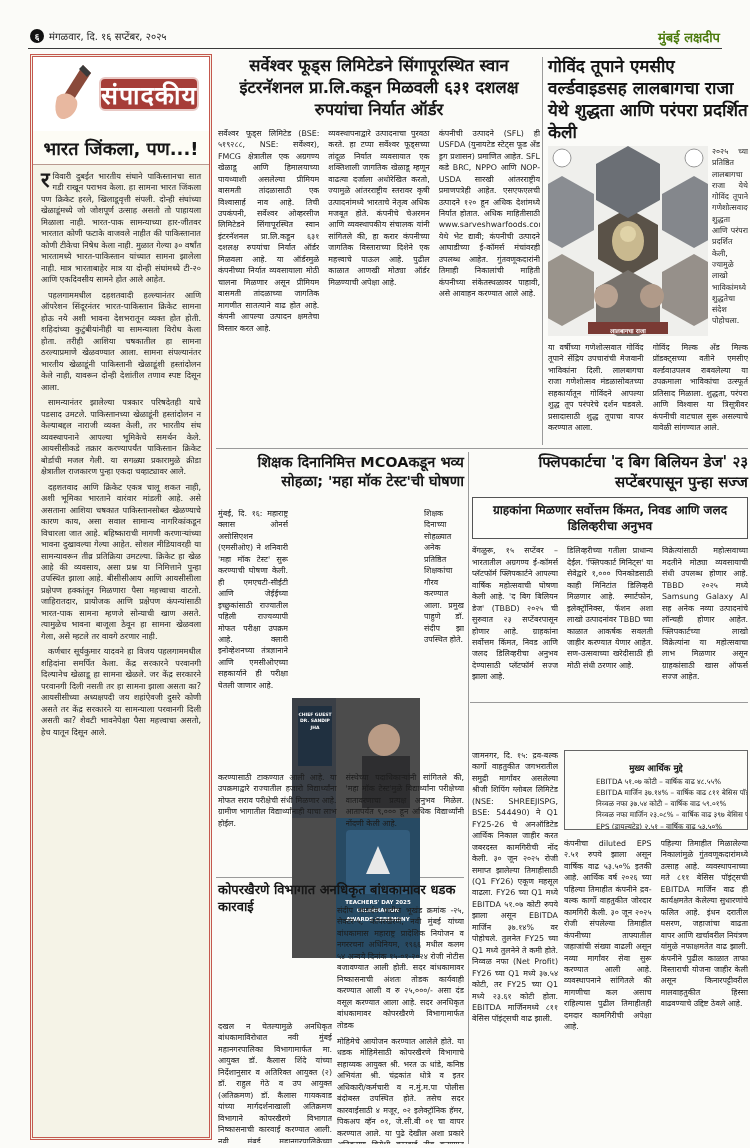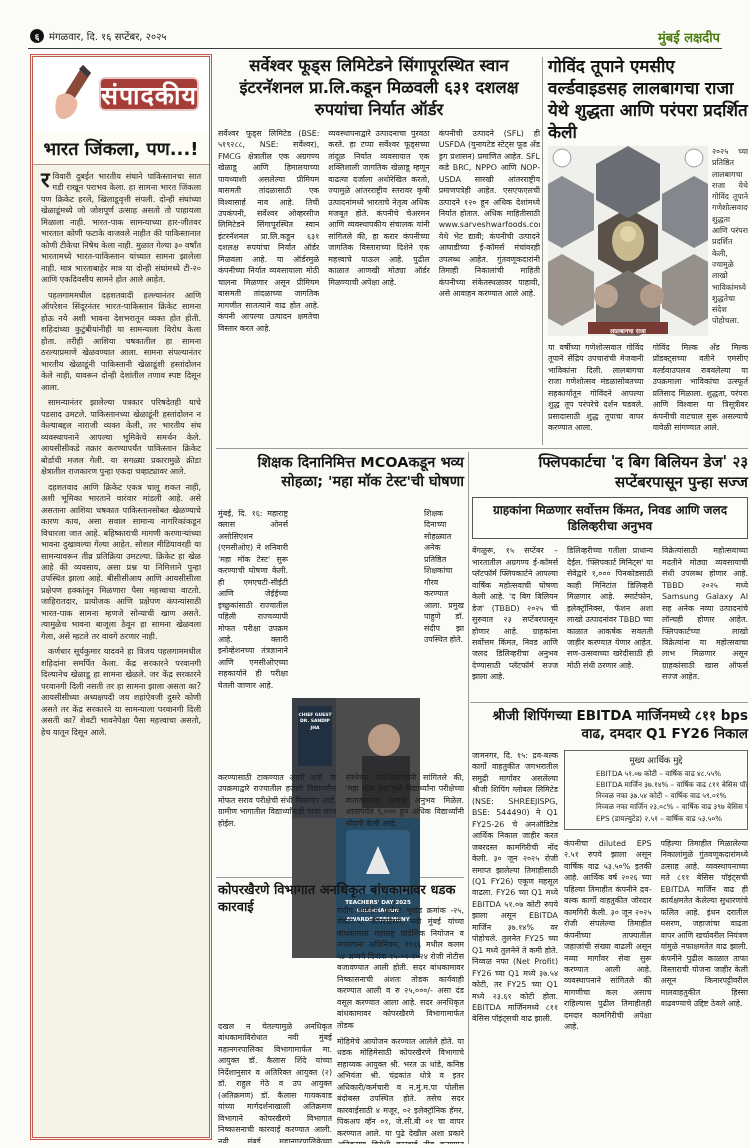--- a/index.html
+++ b/index.html
@@ -39,21 +39,21 @@
 
   
   .photo { background:#777; position:relative; overflow:hidden; }
   .ph-label { position:absolute; color:#fff; font-weight:bold; text-align:center; }
 
   
   .subhead-box { border:1.2px solid #555; margin-top:5px; padding:4px 6px; font-size:12px; font-weight:bold; text-align:center; line-height:1.35; background:#fdfdfa; }
 
   
   .finbox { position:absolute; left:564px; top:750px; width:184px; height:80px; border:1.2px solid #666; background:#fcfcf8; padding:3px 6px; overflow:hidden; }
-  .finbox .fb-title { text-align:center; font-weight:normal; font-size:8.6px; margin-bottom:2px; }
+  .finbox .fb-title { text-align:center; font-weight:bold; font-size:8.6px; margin-bottom:2px;margin-top:8px; }
   .finbox .fb-line { font-size:7.2px; line-height:1.55; white-space:nowrap;padding-left:25px; }
 </style>
 </head>
 <body>
 
 <div class="page">
 
   <div class="hdr-left">
     <div class="pg-badge">६</div>
     <div class="hdr-date">मंगळवार, दि. १६ सप्टेंबर, २०२५</div>
@@ -166,23 +166,20 @@
   <div class="abs" style="left:472px; top:453px; width:276px; height:246px;">
     <div class="headline-md" style="font-size:15px;">फ्लिपकार्टचा 'द बिग बिलियन डेज' २३ सप्टेंबरपासून पुन्हा सज्ज</div>
     <div class="subhead-box">ग्राहकांना मिळणार सर्वोत्तम किंमत, निवड आणि जलद डिलिव्हरीचा अनुभव</div>
     <div class="colflex" style="margin-top:6px; height:136px; overflow:hidden;">
       <div class="bodytxt">बेंगळुरू, १५ सप्टेंबर – भारतातील अग्रगण्य ई-कॉमर्स प्लॅटफॉर्म फ्लिपकार्टने आपल्या वार्षिक महोत्सवाची घोषणा केली आहे. 'द बिग बिलियन डेज' (TBBD) २०२५ ची सुरुवात २३ सप्टेंबरपासून होणार आहे. ग्राहकांना सर्वोत्तम किंमत, निवड आणि जलद डिलिव्हरीचा अनुभव देण्यासाठी प्लॅटफॉर्म सज्ज झाला आहे.</div>
       <div class="bodytxt">डिलिव्हरीच्या गतीला प्राधान्य देईल. 'फ्लिपकार्ट मिनिट्स' या सेवेद्वारे १,००० पिनकोडसाठी काही मिनिटांत डिलिव्हरी मिळणार आहे. स्मार्टफोन, इलेक्ट्रॉनिक्स, फॅशन अशा लाखो उत्पादनांवर TBBD च्या काळात आकर्षक सवलती जाहीर करण्यात येणार आहेत. सण-उत्सवाच्या खरेदीसाठी ही मोठी संधी ठरणार आहे.</div>
       <div class="bodytxt">विक्रेत्यांसाठी महोत्सवाच्या मदतीने मोठ्या व्यवसायाची संधी उपलब्ध होणार आहे. TBBD २०२५ मध्ये Samsung Galaxy AI सह अनेक नव्या उत्पादनांचे लॉन्चही होणार आहेत. फ्लिपकार्टच्या लाखो विक्रेत्यांना या महोत्सवाचा लाभ मिळणार असून ग्राहकांसाठी खास ऑफर्स सज्ज आहेत.</div>
     </div>
   </div>
 
-  <div class="abs" style="left:472px; top:707px; width:276px;">
-    <div class="headline-md" style="font-size:13.5px;">श्रीजी शिपिंगच्या EBITDA मार्जिनमध्ये ८११ bps वाढ, दमदार Q1 FY26 निकाल</div>
-  </div>
   <div class="bodytxt abs" style="left:472px; top:750px; width:86px; height:394px;">जामनगर, दि. १५: द्रव-बल्क कार्गो वाहतुकीत जगभरातील समुद्री मार्गांवर असलेल्या श्रीजी शिपिंग ग्लोबल लिमिटेड (NSE: SHREEJISPG, BSE: 544490) ने Q1 FY25-26 चे अनऑडिटेड आर्थिक निकाल जाहीर करत जबरदस्त कामगिरीची नोंद केली. ३० जून २०२५ रोजी समाप्त झालेल्या तिमाहीसाठी (Q1 FY26) एकूण महसूल वाढला. FY26 च्या Q1 मध्ये EBITDA ५१.०७ कोटी रुपये झाला असून EBITDA मार्जिन ३७.१४% वर पोहोचले. तुलनेत FY25 च्या Q1 मध्ये तुलनेने ते कमी होते. निव्वळ नफा (Net Profit) FY26 च्या Q1 मध्ये ३७.५४ कोटी, तर FY25 च्या Q1 मध्ये २३.६१ कोटी होता. EBITDA मार्जिनमध्ये ८११ बेसिस पॉइंट्सची वाढ झाली.</div>
   <div class="finbox">
     <div class="fb-title">मुख्य आर्थिक मुद्दे</div>
     <div class="fb-line">EBITDA ५१.०७ कोटी – वार्षिक वाढ ४८.५५%</div>
     <div class="fb-line">EBITDA मार्जिन ३७.१४% – वार्षिक वाढ ८११ बेसिस पॉइंट्स</div>
     <div class="fb-line">निव्वळ नफा ३७.५४ कोटी – वार्षिक वाढ ५९.०१%</div>
     <div class="fb-line">निव्वळ नफा मार्जिन २३.०८% – वार्षिक वाढ ३९७ बेसिस पॉइंट्स</div>
     <div class="fb-line">EPS (डायल्युटेड) २.५१ – वार्षिक वाढ ५३.५०%</div>
   </div>
   <div class="colflex abs" style="left:564px; top:838px; width:184px; height:306px; overflow:hidden;">

